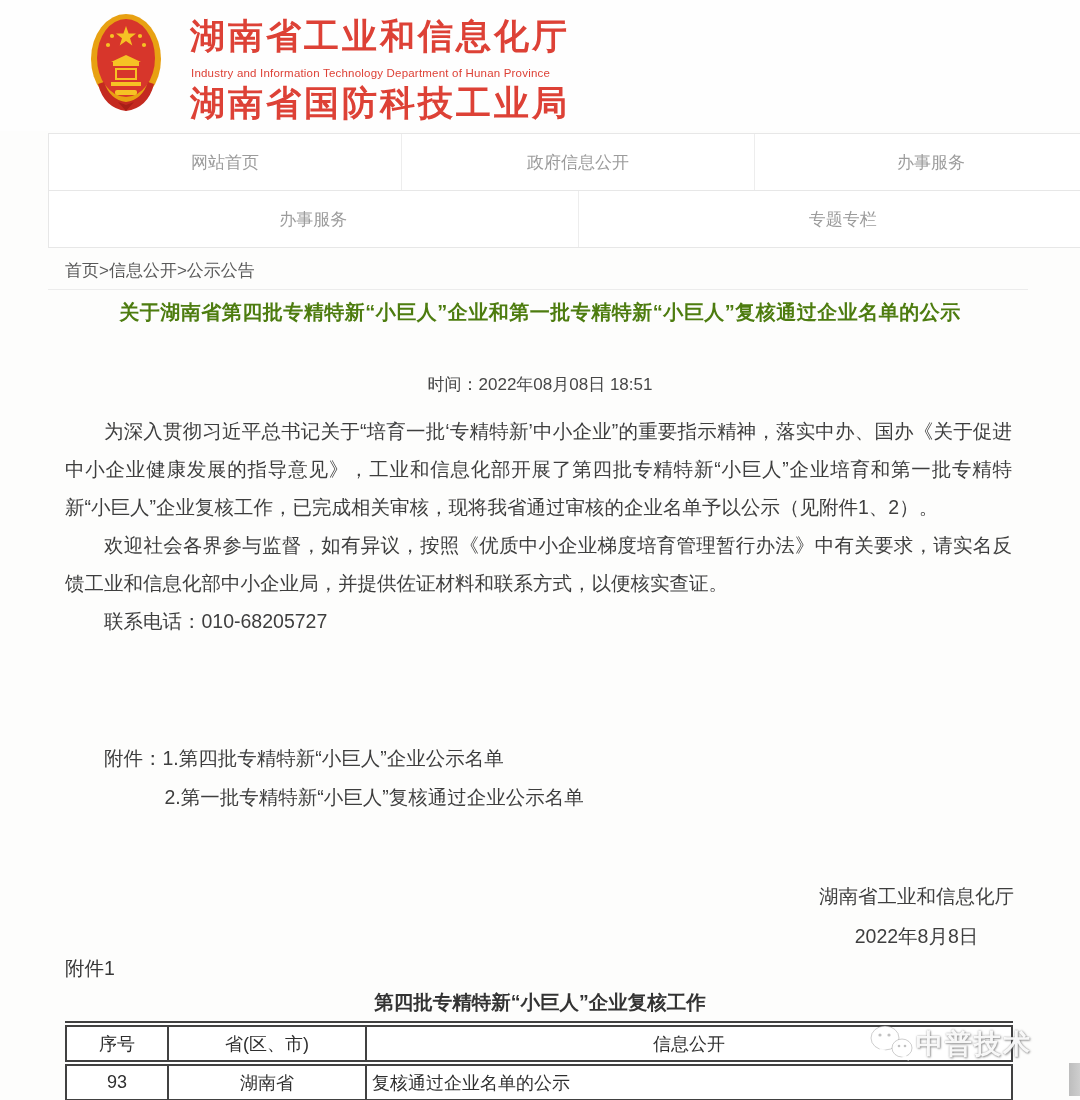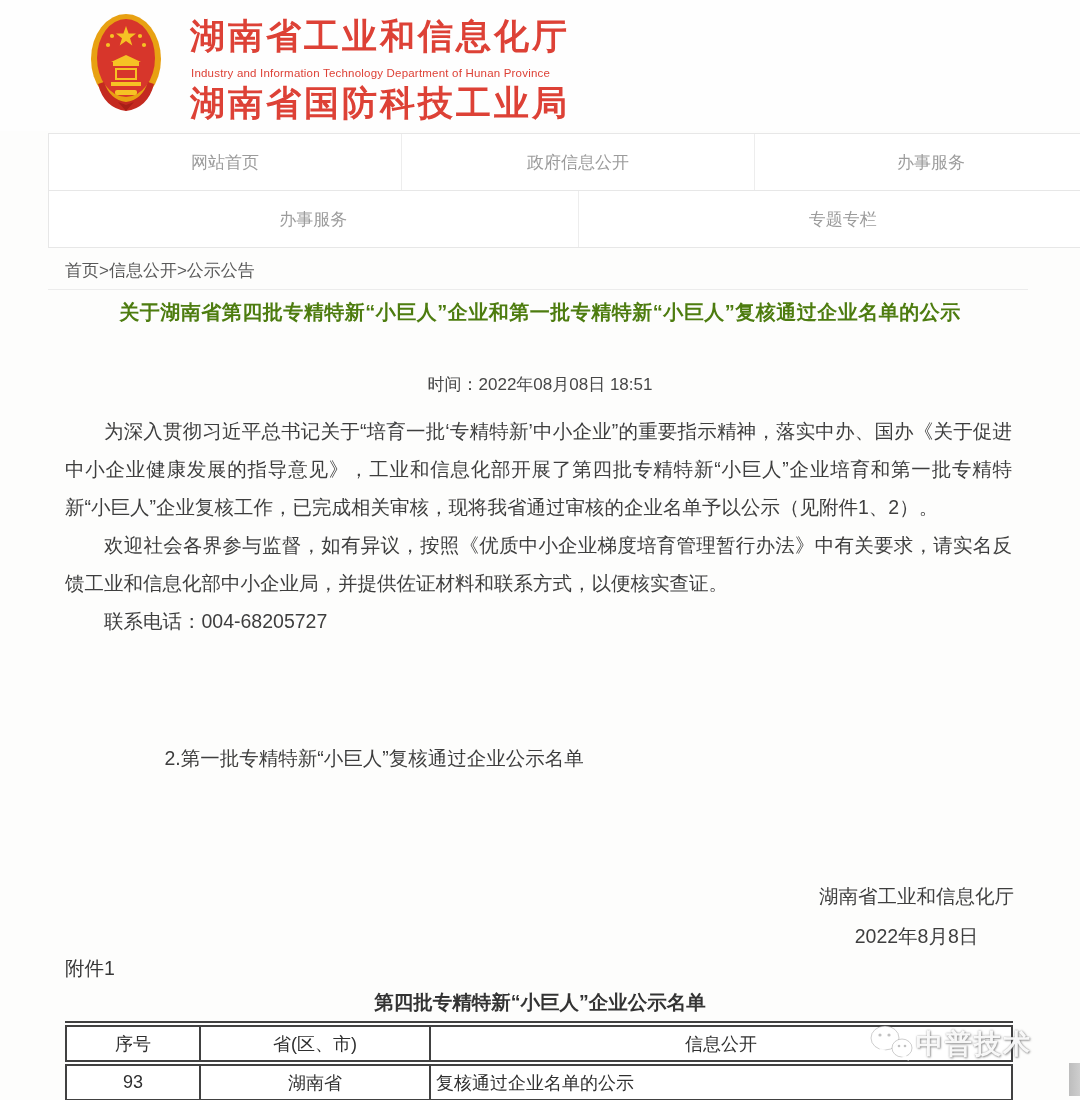--- a/index.html
+++ b/index.html
@@ -60,21 +60,21 @@
 
   
   .annex-label{position:absolute;left:65px;top:955px;font-size:19.5px;color:#383838;}
   .table-title{position:absolute;left:40px;top:989px;width:1000px;text-align:center;
     font-size:19.5px;font-weight:bold;color:#333;}
 
   table.doc-table{position:absolute;left:65px;top:1021px;width:948px;
     border-collapse:collapse;table-layout:fixed;background:#fff;
     font-size:18px;color:#2f2f2f;}
   .doc-table th,.doc-table td{border:2px solid #414141;height:31px;
-    font-weight:normal;padding:1px 20px;}
+    font-weight:normal;padding:1px 4px;}
   .doc-table th{border-top:6px double #414141;border-bottom:6px double #414141;}
   .col-seq{width:92px;text-align:center;}
   .col-prov{width:188px;text-align:center;}
   .col-name{text-align:center;}
   .doc-table td.col-name{text-align:left;padding-left:5px;}
 
   
   .watermark{position:absolute;left:868px;top:1022px;display:flex;align-items:center;
     pointer-events:none;}
   .wm-icon{width:48px;height:44px;opacity:.9;}
@@ -131,34 +131,35 @@
 
   <div class="breadcrumb">首页&gt;信息公开&gt;公示公告</div>
   <div class="bc-divider"></div>
 
   <div class="doc-title">关于湖南省第四批专精特新“小巨人”企业和第一批专精特新“小巨人”复核通过企业名单的公示</div>
   <div class="doc-meta">时间：2022年08月08日 18:51</div>
 
   <div class="doc-body">
     <p>为深入贯彻习近平总书记关于“培育一批‘专精特新’中小企业”的重要指示精神，落实中办、国办《关于促进中小企业健康发展的指导意见》，工业和信息化部开展了第四批专精特新“小巨人”企业培育和第一批专精特新“小巨人”企业复核工作，已完成相关审核，现将我省通过审核的企业名单予以公示（见附件1、2）。</p>
     <p>欢迎社会各界参与监督，如有异议，按照《优质中小企业梯度培育管理暂行办法》中有关要求，请实名反馈工业和信息化部中小企业局，并提供佐证材料和联系方式，以便核实查证。</p>
-    <div class="plain-line">联系电话：004-68205727</div>
+    <div class="plain-line">联系电话：010-68205727</div>
   </div>
 
   <div class="attachments">
+    <div class="attach-line1">附件：1.第四批专精特新“小巨人”企业公示名单</div>
     <div class="attach-line2">2.第一批专精特新“小巨人”复核通过企业公示名单</div>
   </div>
 
   <div class="sign-block">
     <div>湖南省工业和信息化厅</div>
     <div>2022年8月8日</div>
   </div>
 
   <div class="annex-label">附件1</div>
-  <div class="table-title">第四批专精特新“小巨人”企业公示名单</div>
+  <div class="table-title">第四批专精特新“小巨人”企业复核工作</div>
 
   <table class="doc-table">
     <thead>
       <tr>
         <th class="col-seq">序号</th>
         <th class="col-prov">省(区、市)</th>
         <th class="col-name">信息公开</th>
       </tr>
     </thead>
     <tbody>

